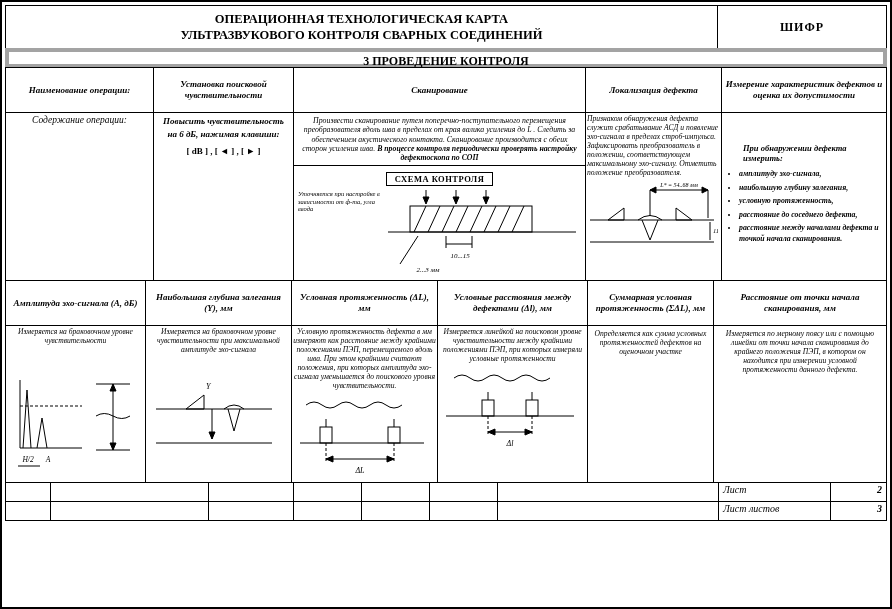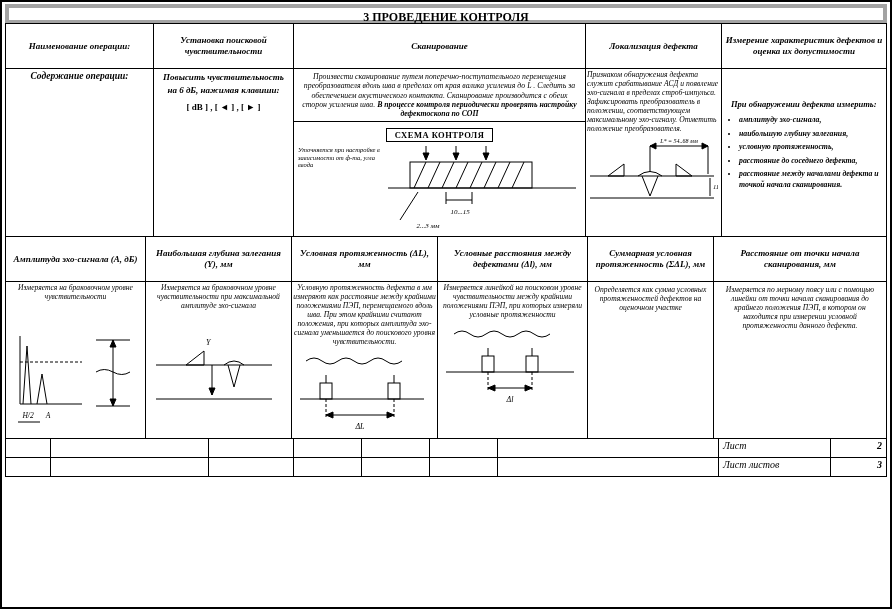--- a/index.html
+++ b/index.html
@@ -21,48 +21,63 @@
   .th{
     text-align:center;font-weight:bold;font-style:italic;font-size:9px;line-height:11px;
     vertical-align:middle;
   }
   .th .chh{height:40px;display:flex;align-items:center;justify-content:center;}
   .body1{height:208px;}
   .body2{height:182px;}
   .ctr{text-align:center;}
   .vc{display:flex;align-items:center;justify-content:center;height:100%;box-sizing:border-box;}
   .cellwrap{height:100%;box-sizing:border-box;overflow:hidden;}
-  .oplabel{font-weight:bold;font-style:italic;font-size:9.5px;}
+  .oplabel{font-weight:normal;font-style:italic;font-size:9.5px;}
   .sens{font-weight:bold;font-style:italic;font-size:9px;line-height:13px;text-align:center;padding:0 4px;}
   .keys{margin-top:4px;font-style:normal;}
   .scanp{font-style:italic;font-size:7.8px;line-height:9.3px;text-align:center;padding:3px 6px;}
   .scanb{font-weight:bold;}
   .schemebox{border-top:1px solid #000;padding:2px;position:relative;}
   .schemetitle{
     display:inline-block;border:1px solid #000;padding:1px 8px;
     font-weight:bold;font-size:8.5px;letter-spacing:.5px;
   }
   .schemerow{display:flex;align-items:flex-start;}
   .note{width:84px;font-style:italic;font-size:6.5px;line-height:7.5px;padding:4px 2px 0 2px;}
   svg{display:block;}
   svg text{font-family:"Liberation Serif",serif;font-style:italic;}
   .loc{font-style:italic;font-size:7.6px;line-height:9px;text-align:left;padding:1px;}
-  .meas-intro{font-weight:bold;font-style:italic;font-size:8.5px;line-height:10px;margin:28px 2px 6px 6px;}
+  .meas-intro{font-weight:bold;font-style:italic;font-size:8.5px;line-height:10px;margin:28px 2px 6px 18px;}
   ul.meas{margin:0 0 0 14px;padding:0;}
   ul.meas li{font-weight:bold;font-style:italic;font-size:7.8px;line-height:10.5px;margin-bottom:3px;}
   .c4txt{font-style:italic;font-size:7.6px;line-height:9px;text-align:center;padding:1px;}
   .foot td{height:16px;padding:1px 4px;}
   .footlbl{font-style:italic;font-size:10px;}
   .footval{font-style:italic;font-weight:bold;font-size:10px;text-align:right;}
 </style>
 </head>
 <body>
 
 <div class="page">
 
+  <table class="hdr">
+    <colgroup>
+        <col style="width:712px">
+        <col>
+      </colgroup>
+    <tbody>
+        <tr>
+      <td class="title">
+        <div>ОПЕРАЦИОННАЯ ТЕХНОЛОГИЧЕСКАЯ КАРТА</div>
+        <div>УЛЬТРАЗВУКОВОГО КОНТРОЛЯ СВАРНЫХ СОЕДИНЕНИЙ</div>
+      </td>
+      <td class="code">ШИФР</td>
+    </tr>
+  </tbody>
+    </table>
 
   <div class="bar">3 ПРОВЕДЕНИЕ КОНТРОЛЯ</div>
 
   <table class="stk">
     <colgroup>
       <col style="width:148px">
         <col style="width:140px">
         <col style="width:292px">
       <col style="width:136px">
         <col>

